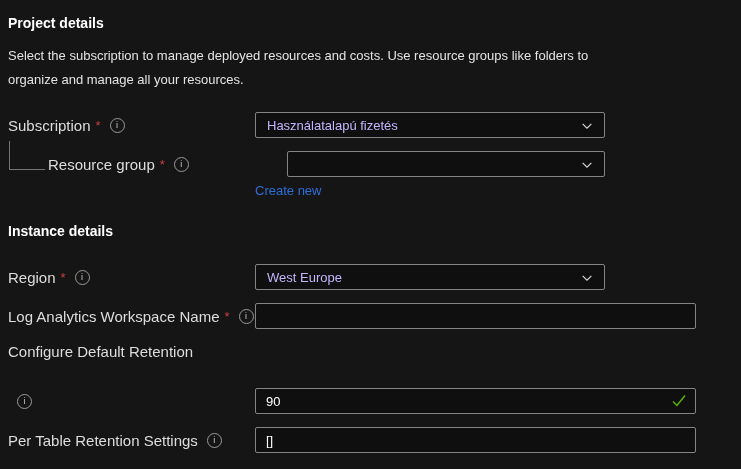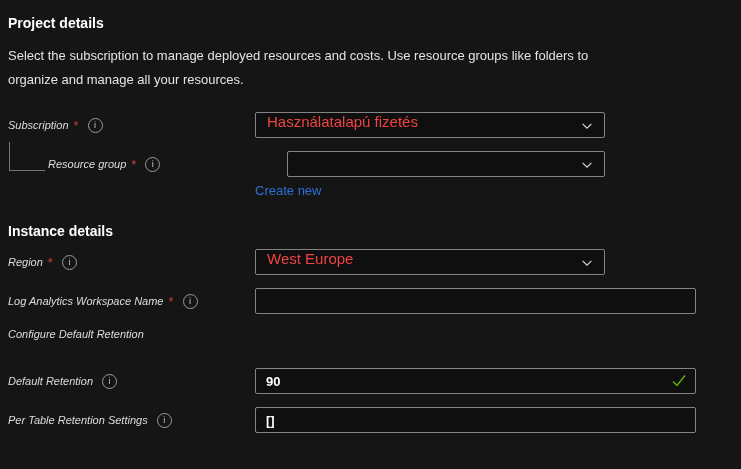--- a/index.html
+++ b/index.html
@@ -38,23 +38,22 @@
     display: flex;
     align-items: center;
   }
   .label-cell {
     width: 247px;
     display: flex;
     align-items: center;
     flex-shrink: 0;
   }
   .label {
-    font-size: 11px;
+    font-size: 15px;
     color: #dddddd;
-    font-style: italic;
   }
   .req {
     color: #c8403a;
     font-size: 13px;
     margin-left: 5px;
   }
   .info-icon {
     width: 13px;
     height: 13px;
     border: 1px solid #9b9a99;
@@ -71,22 +70,23 @@
   }
   .control {
     position: relative;
     width: 441px;
     height: 26px;
     box-sizing: border-box;
     background: #0f0f0f;
     border: 1px solid #848484;
     border-radius: 2px;
     display: flex;
-    color: #ef4444;
-    font-size: 15px;
+    align-items: center;
+    color: #c4b5fd;
+    font-size: 13px;
   }
   .dropdown { cursor: pointer; }
   .dropdown .value {
     padding-left: 11px;
     white-space: nowrap;
     overflow: hidden;
   }
   .chevron {
     position: absolute;
     right: 10px;
@@ -98,33 +98,32 @@
     height: 26px;
     box-sizing: border-box;
     background: #0f0f0f;
     border: 1px solid #848484;
     border-radius: 2px;
     color: #ffffff;
     font-size: 13px;
     padding: 0 26px 0 10px;
     font-family: "Liberation Sans", "DejaVu Sans", sans-serif;
     outline: none;
-    font-weight: bold;
   }
   .input-wrap { position: relative; width: 441px; }
   .check-icon {
     position: absolute;
     right: 9px;
     top: 6px;
     display: inline-flex;
     pointer-events: none;
   }
   .row-subscription { margin-top: 20px; }
   .row-resource-group { margin-top: 13px; gap: 32px; }
-  .row-region { margin-top: 9px; }
+  .row-region { margin-top: 24px; }
   .row-workspace { margin-top: 13px; }
   .row-configure { margin-top: 14px; }
   .row-default-retention { margin-top: 28px; }
   .row-per-table { margin-top: 13px; }
   .row-resource-group .label-cell {
     position: relative;
     padding-left: 40px;
     width: 207px;
   }
   .tree-connector {
@@ -230,21 +229,20 @@
   </div>
 
   <div class="row row-configure">
     <div class="label-cell">
       <span class="label">Configure Default Retention</span>
     </div>
   </div>
 
   <div class="row row-default-retention">
     <div class="label-cell">
-      <span class="label">Default Retention</span>
       <span class="info-icon">
           <span>i</span>
         </span>
     </div>
     <div class="input-wrap">
       <input type="text" class="text-input" value="90" style="">
       <span class="check-icon">
         <svg width="16" height="14" viewBox="0 0 16 14">
             <path d="M2 7.5 L6 11.5 L14 1.5" fill="none" stroke="#5db300" stroke-width="1.5"></path>
           </svg>

